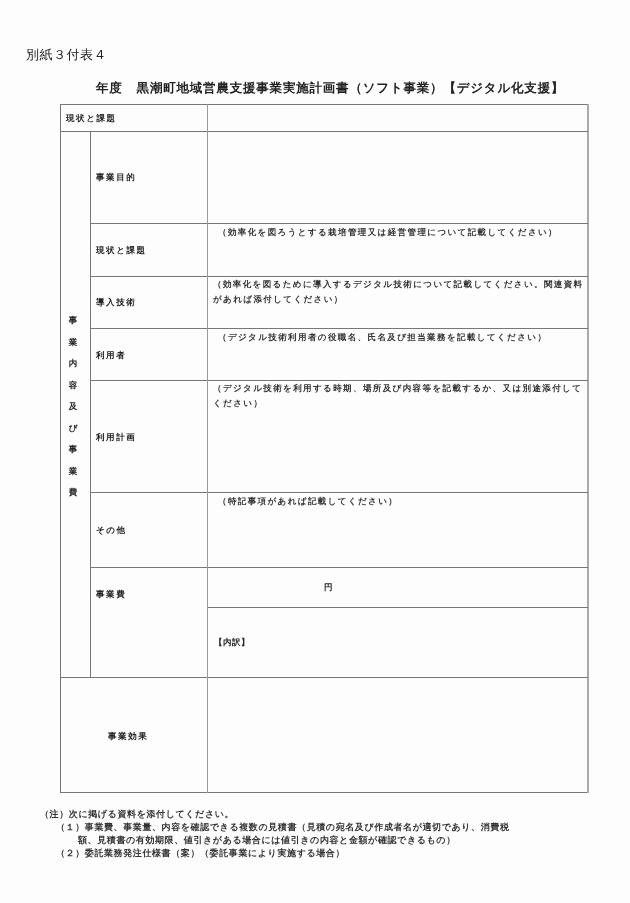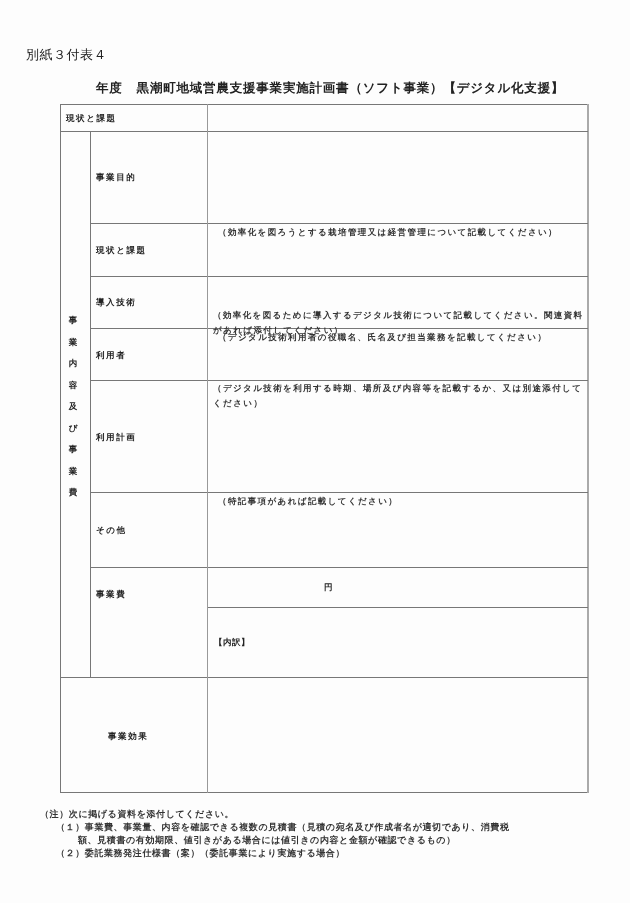--- a/index.html
+++ b/index.html
@@ -67,21 +67,21 @@
   <div class="lbl" style="left:96px;top:172px;">事業目的</div>
   <div class="lbl" style="left:96px;top:245px;">現状と課題</div>
   <div class="lbl" style="left:96px;top:297px;">導入技術</div>
   <div class="lbl" style="left:96px;top:350px;">利用者</div>
   <div class="lbl" style="left:96px;top:432px;">利用計画</div>
   <div class="lbl" style="left:96px;top:525px;">その他</div>
   <div class="lbl" style="left:96px;top:589px;">事業費</div>
 
   <div class="abs" style="left:208px;top:132px;width:379px;height:91px;"></div>
   <div class="hint" style="left:218px;top:225px;">（効率化を図ろうとする栽培管理又は経営管理について記載してください）</div>
-  <div class="hint" style="left:213px;top:277px;margin-top:31px;">（効率化を図るために導入するデジタル技術について記載してください。関連資料があれば添付してください）</div>
+  <div class="hint" style="left:213px;top:277px;">（効率化を図るために導入するデジタル技術について記載してください。関連資料があれば添付してください）</div>
   <div class="hint" style="left:218px;top:330px;">（デジタル技術利用者の役職名、氏名及び担当業務を記載してください）</div>
   <div class="hint" style="left:213px;top:381px;">（デジタル技術を利用する時期、場所及び内容等を記載するか、又は別途添付してください）</div>
   <div class="hint" style="left:218px;top:494px;">（特記事項があれば記載してください）</div>
 
   <div class="lbl" style="left:324px;top:582px;">円</div>
   <div class="abs" style="left:208px;top:568px;width:379px;height:39px;"></div>
   <div class="lbl" style="left:214px;top:637px;letter-spacing:0.5px;">【内訳】</div>
 
   <div class="lbl" style="left:108px;top:731px;">事業効果</div>
   <div class="abs" style="left:208px;top:678px;width:379px;height:114px;"></div>

